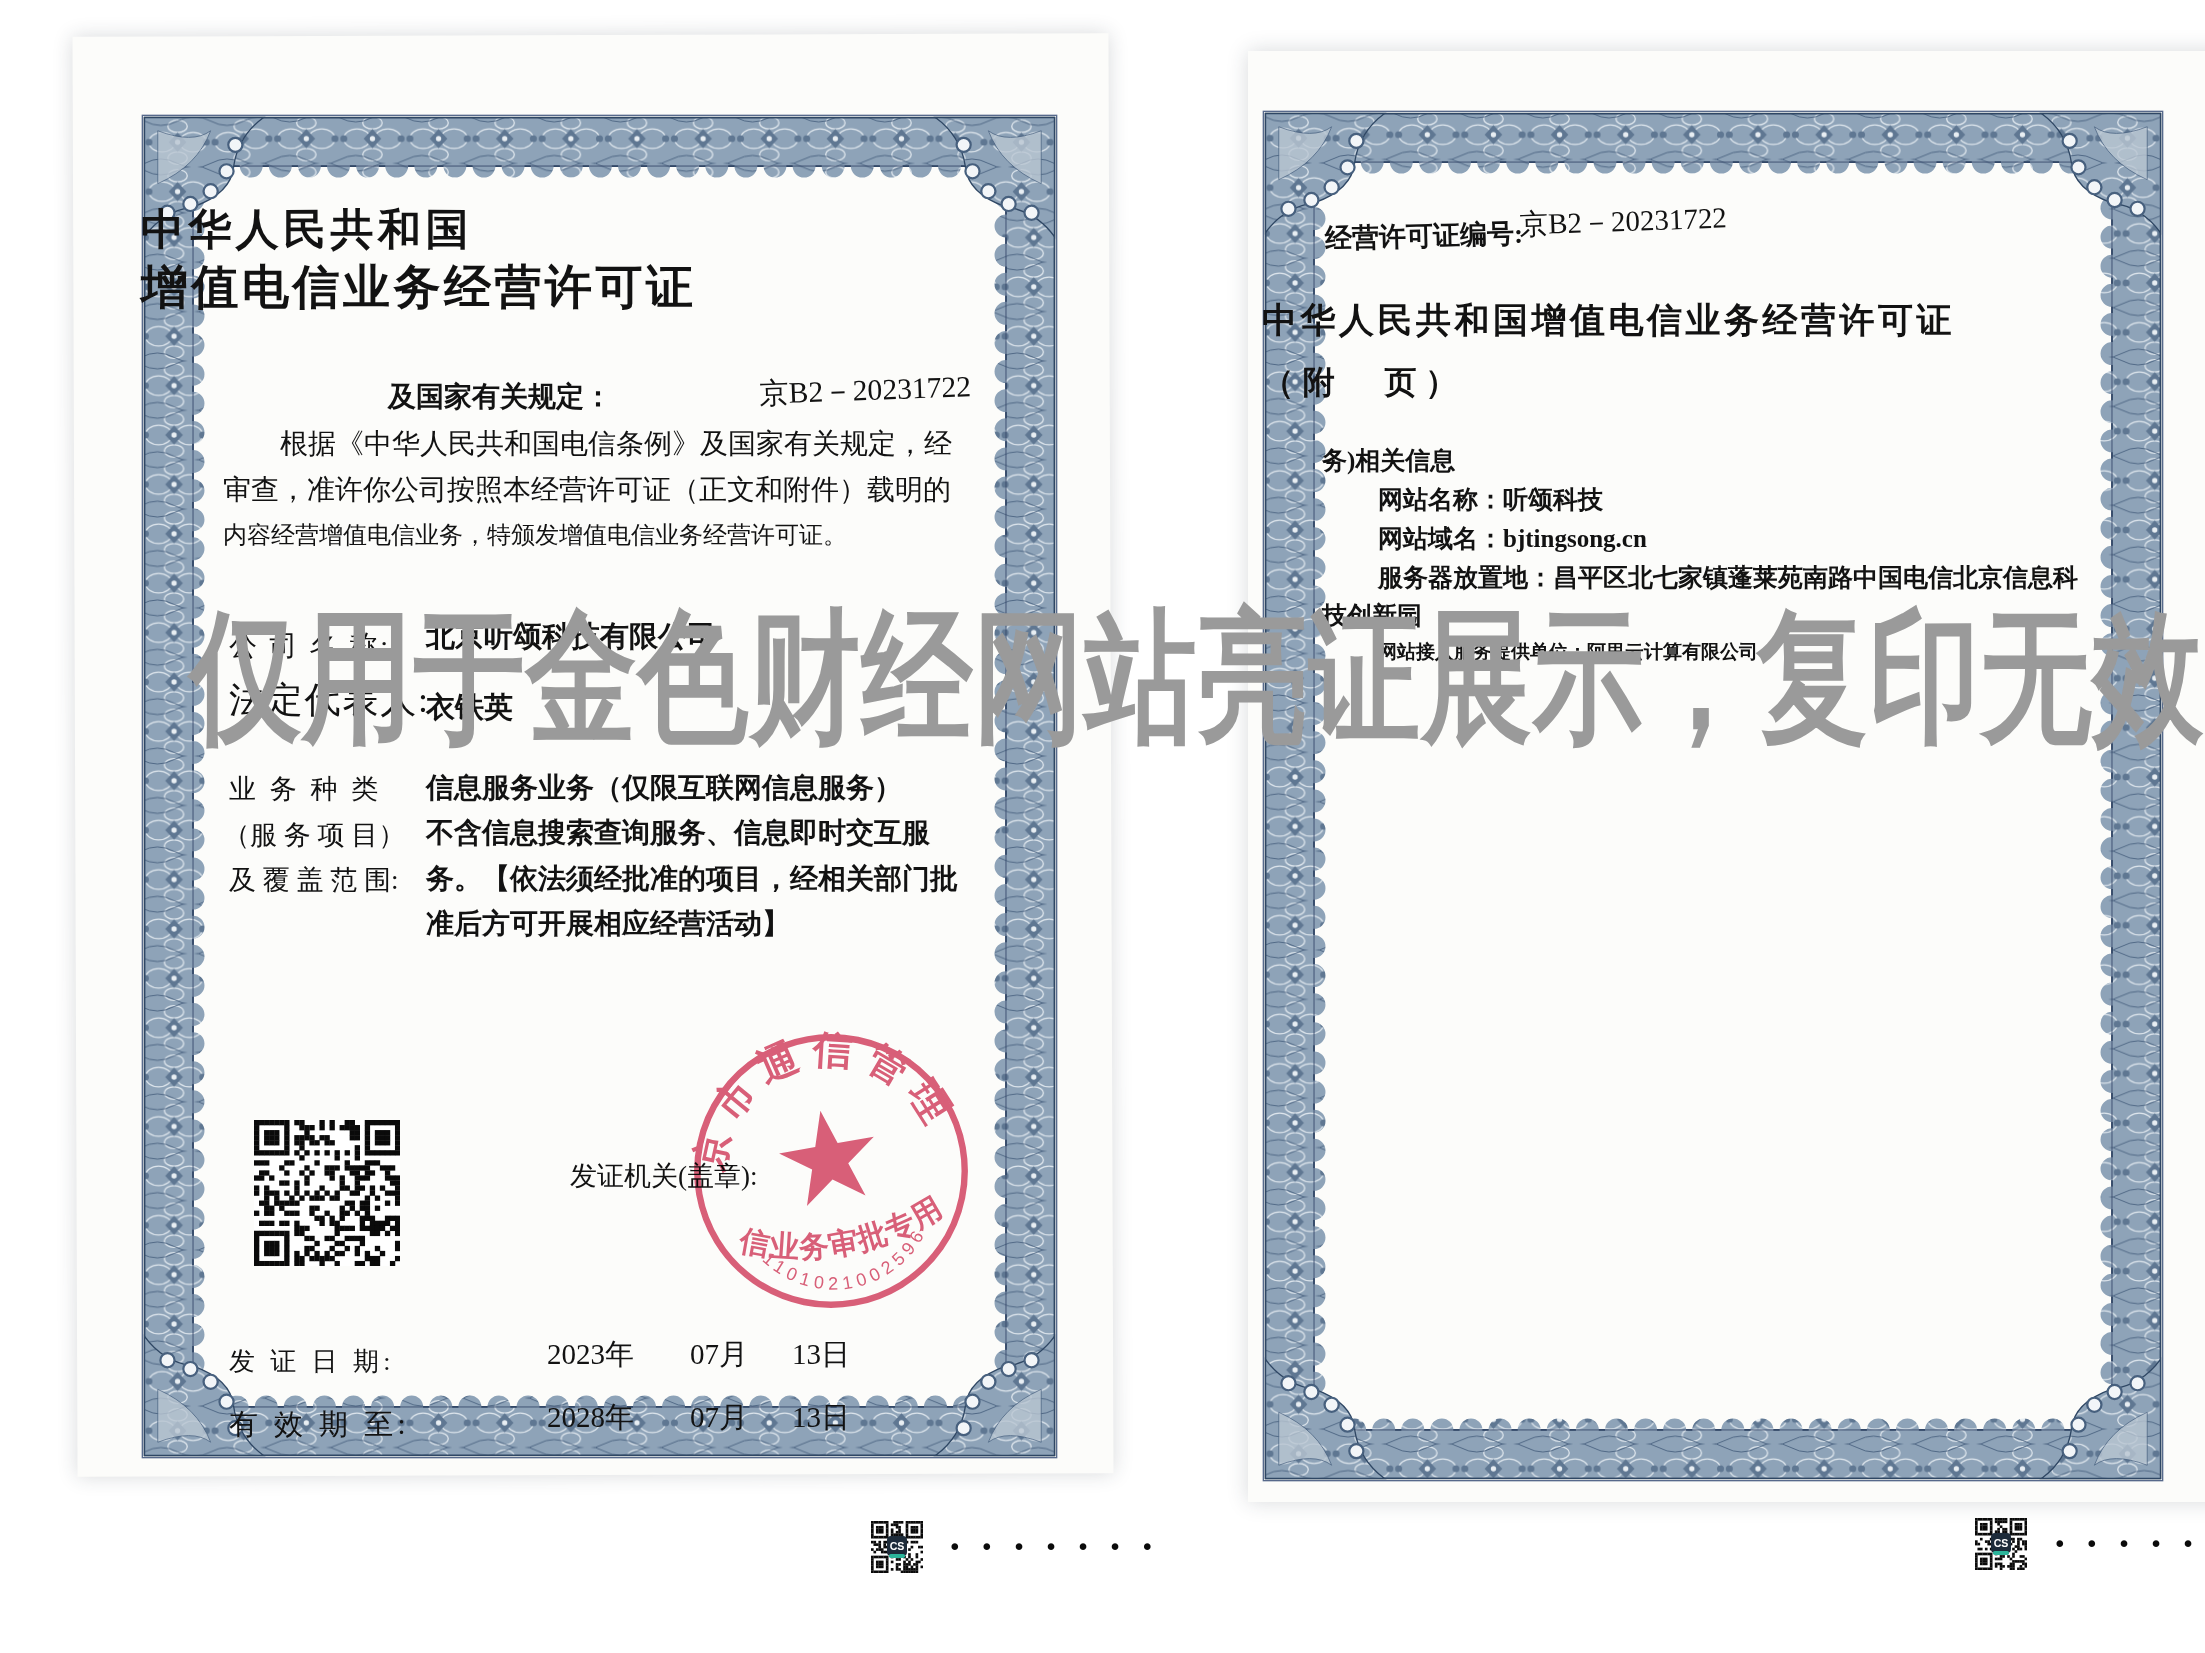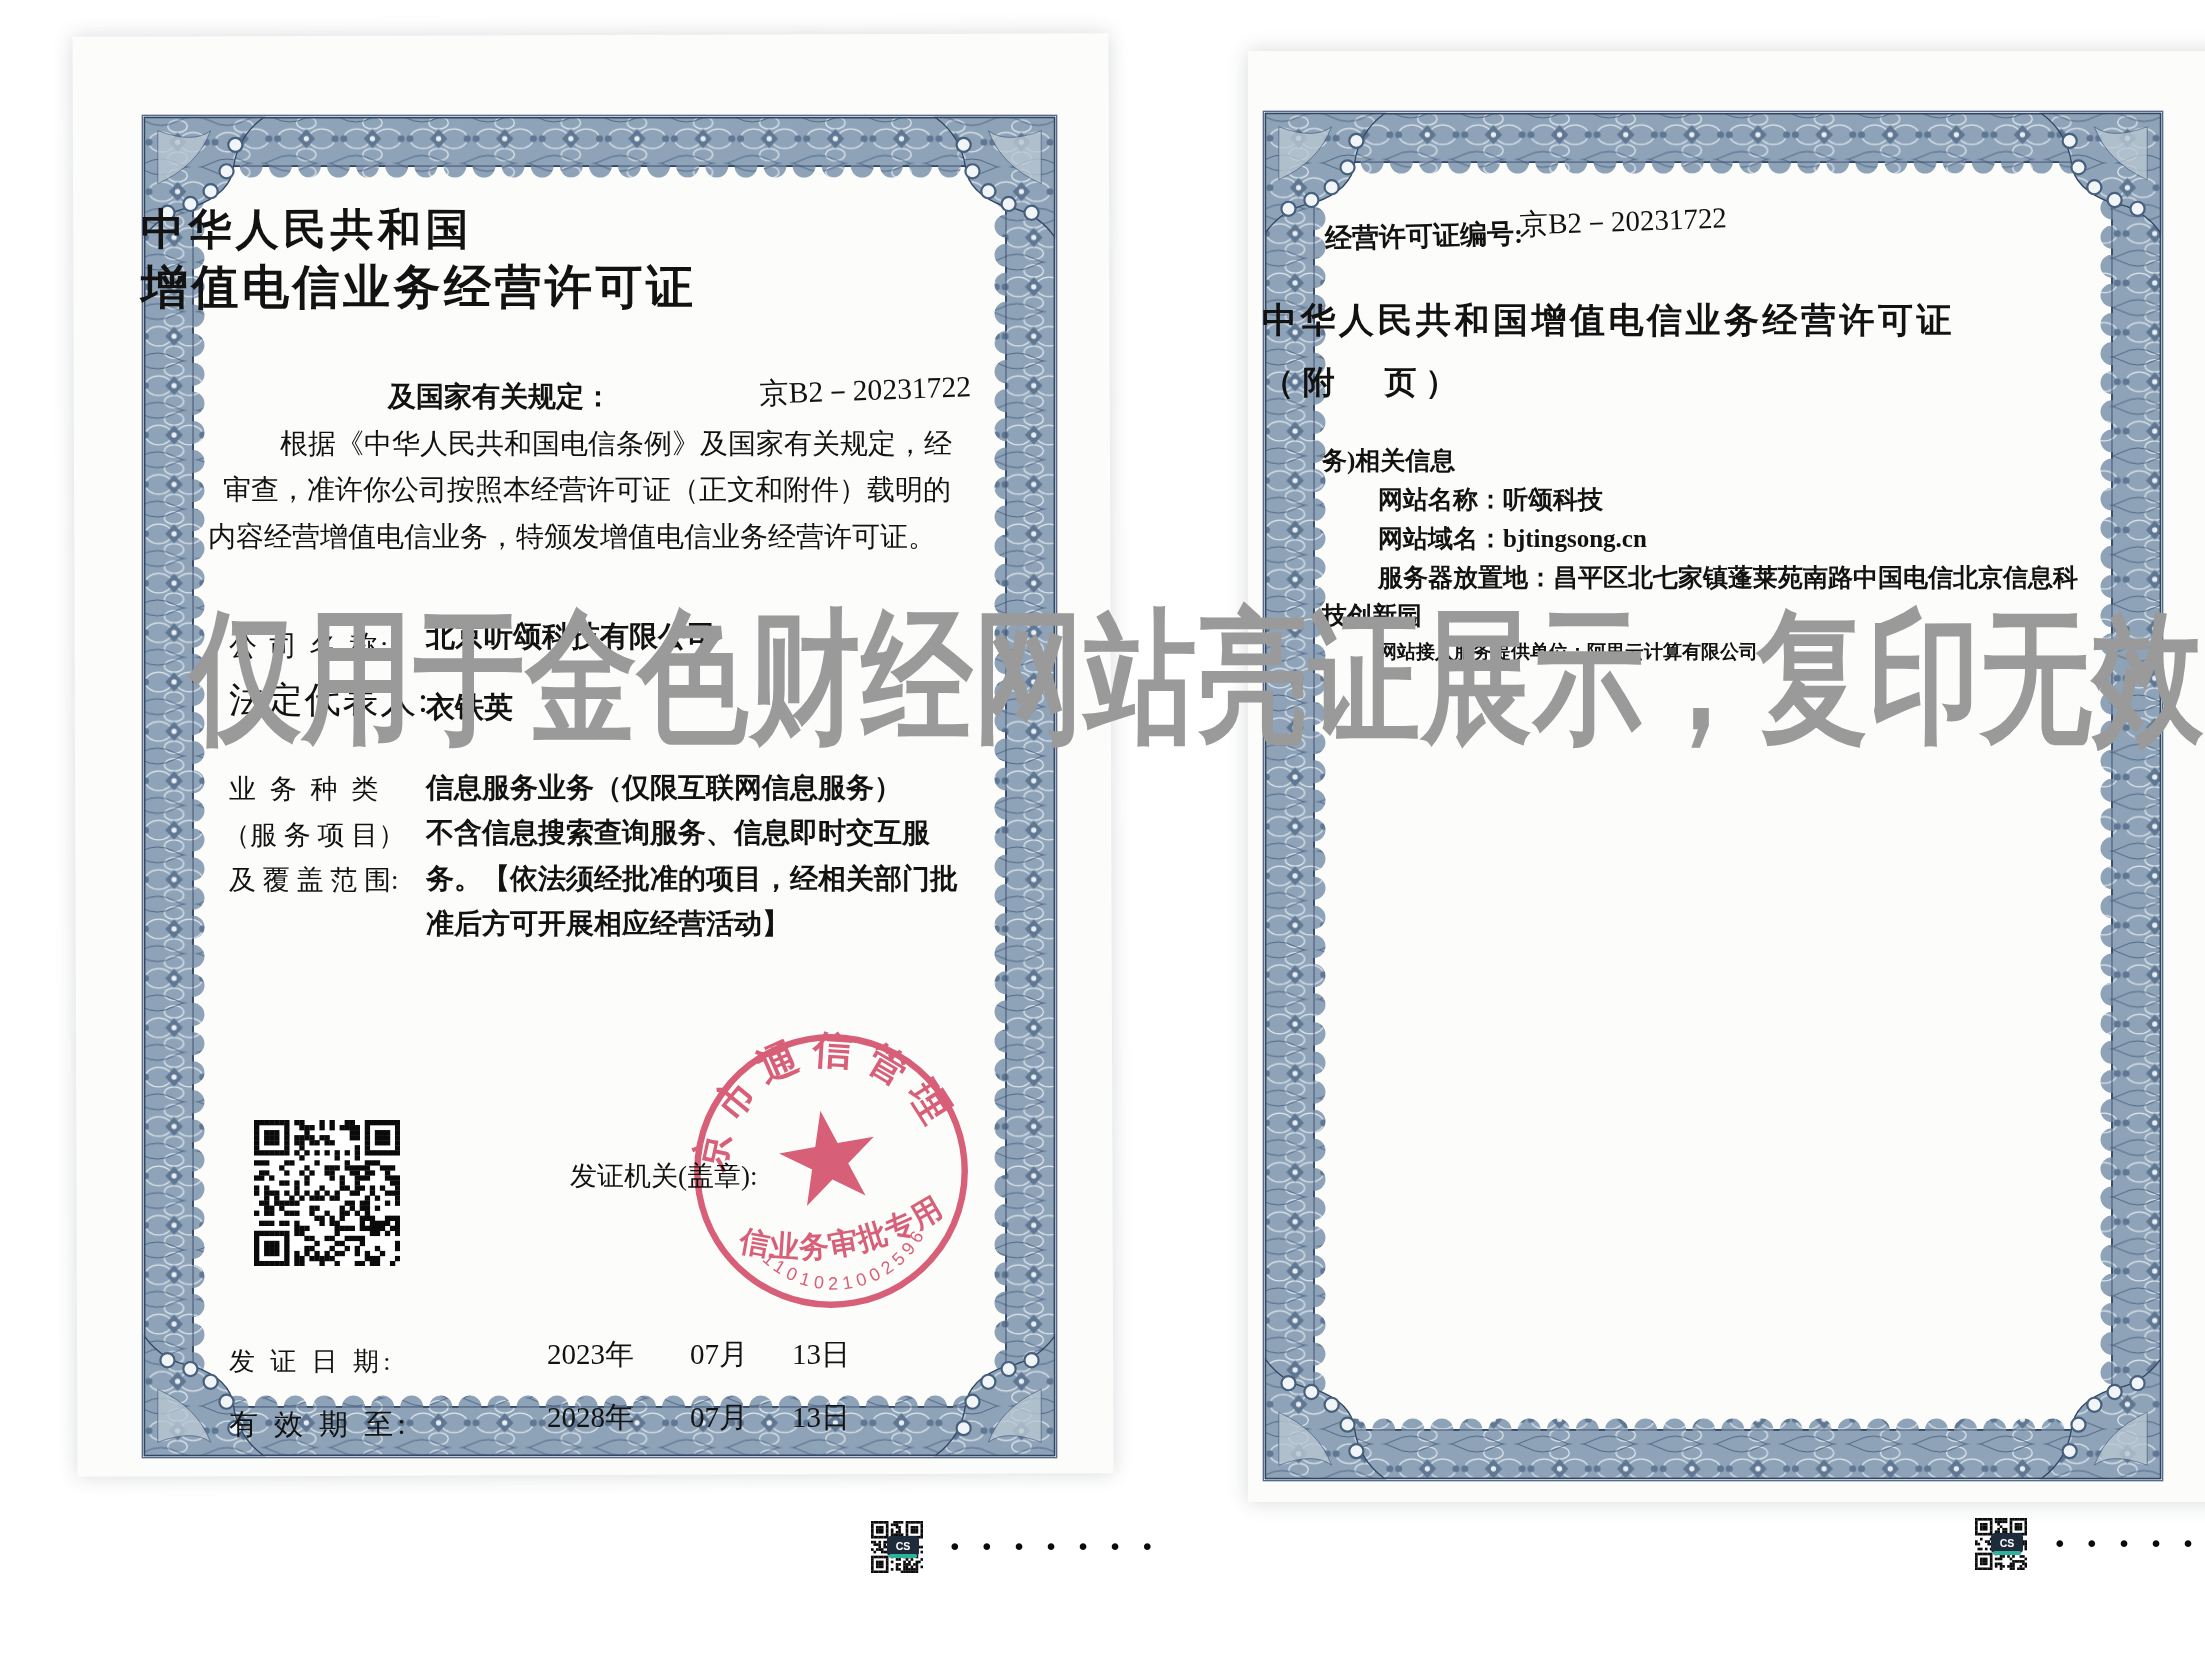--- a/index.html
+++ b/index.html
@@ -12,21 +12,21 @@
   .t{position:absolute;white-space:nowrap;line-height:1;z-index:10;}
   .b{font-weight:bold;}
   .center{}
   .watermark{position:absolute;left:190px;top:581px;z-index:50;
     font-family:"Liberation Sans","DejaVu Sans",sans-serif;font-weight:bold;
     font-size:111px;letter-spacing:0.9px;color:#9a9a9a;white-space:nowrap;
     transform:scaleY(1.3);transform-origin:left top;}
   .stamp{position:absolute;left:681px;top:1021px;width:300px;height:300px;z-index:40;
     transform:rotate(-10deg);opacity:.88;mix-blend-mode:multiply;}
   .qr{position:absolute;z-index:12;background:#fff;}
-  .cslogo{position:absolute;z-index:14;width:32px;height:20px;border-radius:4px;
+  .cslogo{position:absolute;z-index:14;width:20px;height:20px;border-radius:4px;
     background:#1d2b3a;display:flex;align-items:center;justify-content:center;
     color:#fff;font-family:"Liberation Sans","DejaVu Sans",sans-serif;font-weight:bold;font-size:10.6px;}
   .cslogo::after{content:"";position:absolute;left:1.8px;right:1.8px;bottom:-1.8px;height:4px;
     border-radius:1.8px;background:#2bb49a;}
   .dots{position:absolute;z-index:12;font-size:23px;letter-spacing:18.5px;color:#0b0b0b;
     font-family:"DejaVu Sans",sans-serif;}
 </style>
 </head>
 <body>
 
@@ -78,21 +78,21 @@
   </svg>
 
   <div class="t b center" style="left:141px;top:208px;width:917px;font-size:43px;letter-spacing:4.4px">中华人民共和国</div>
   <div class="t b center" style="left:141px;top:264px;width:993px;font-size:47px;letter-spacing:3.5px">增值电信业务经营许可证</div>
 
   <div class="t b" style="left:388px;top:383px;font-size:28px">及国家有关规定：</div>
   <div class="t" style="left:759px;top:376px;font-size:29.6px;transform:rotate(-2deg)">京B2－20231722</div>
 
   <div class="t" style="left:280px;top:430px;font-size:28px">根据《中华人民共和国电信条例》及国家有关规定，经</div>
   <div class="t" style="left:223px;top:476px;font-size:28px">审查，准许你公司按照本经营许可证（正文和附件）载明的</div>
-  <div class="t" style="left:208px;top:523px;font-size:28px">内容经营增值电信业务，特颁发增值电信业务经营许可证。</div>
+  <div class="t" style="left:223px;top:523px;font-size:24px">内容经营增值电信业务，特颁发增值电信业务经营许可证。</div>
 
   <div class="t" style="left:229px;top:632px;font-size:28px;letter-spacing:2.6px">公 司 名 称:</div>
   <div class="t b" style="left:426px;top:622px;font-size:29px">北京听颂科技有限公司</div>
 
   <div class="t" style="left:229px;top:682px;font-size:36px;letter-spacing:1.8px">法定代表人:</div>
   <div class="t b" style="left:426px;top:693px;font-size:29px">衣铁英</div>
 
   <div class="t" style="left:229px;top:776px;font-size:27px;letter-spacing:3.5px">业 务 种 类</div>
   <div class="t" style="left:223px;top:822px;font-size:27px">（服 务 项 目）</div>
   <div class="t" style="left:229px;top:867px;font-size:27px">及 覆 盖 范 围:</div>

